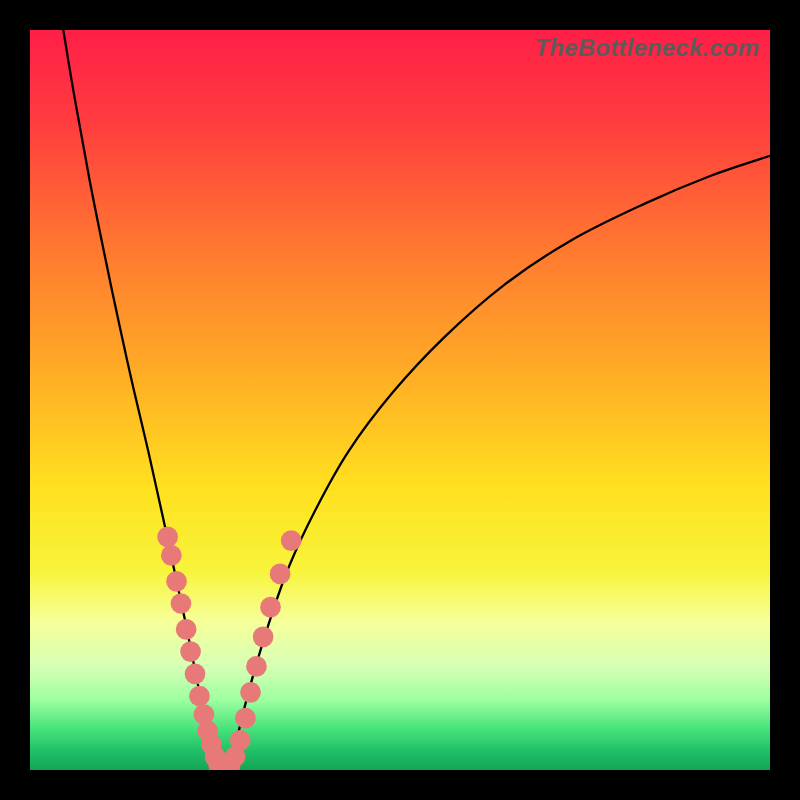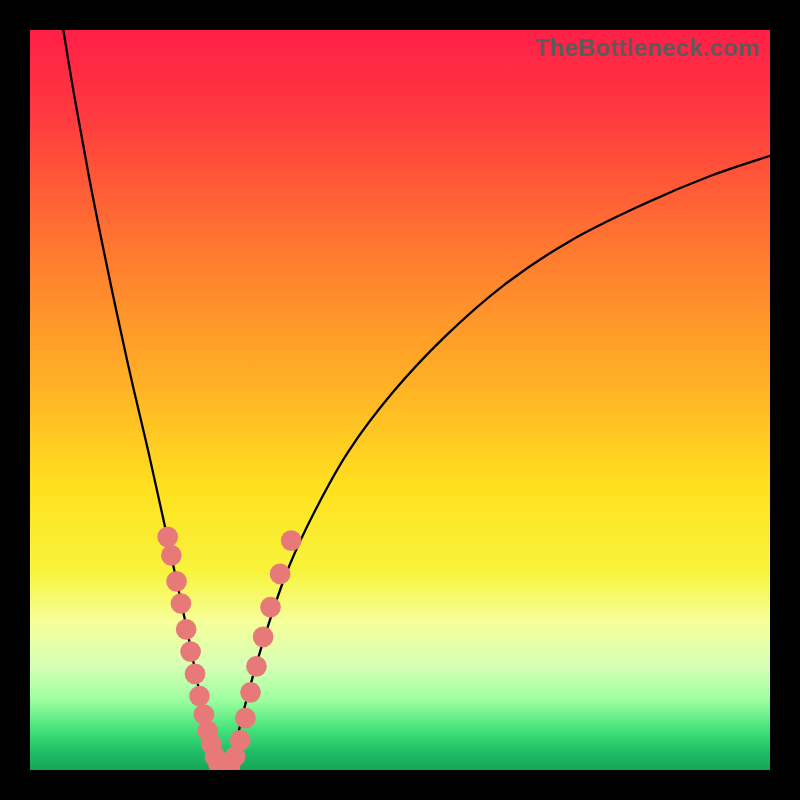--- a/index.html
+++ b/index.html
@@ -18,20 +18,21 @@
     height: 800px;
     background: #000;
   }
   .plot-area {
     position: absolute;
     left: 30px;
     top: 30px;
     width: 740px;
     height: 740px;
     overflow: hidden;
+    font-style: italic;
   }
   .gradient {
     position: absolute;
     inset: 0;
   }
   .watermark {
     position: absolute;
     top: 4px;
     right: 10px;
     font-family: Arial, Helvetica, sans-serif;

